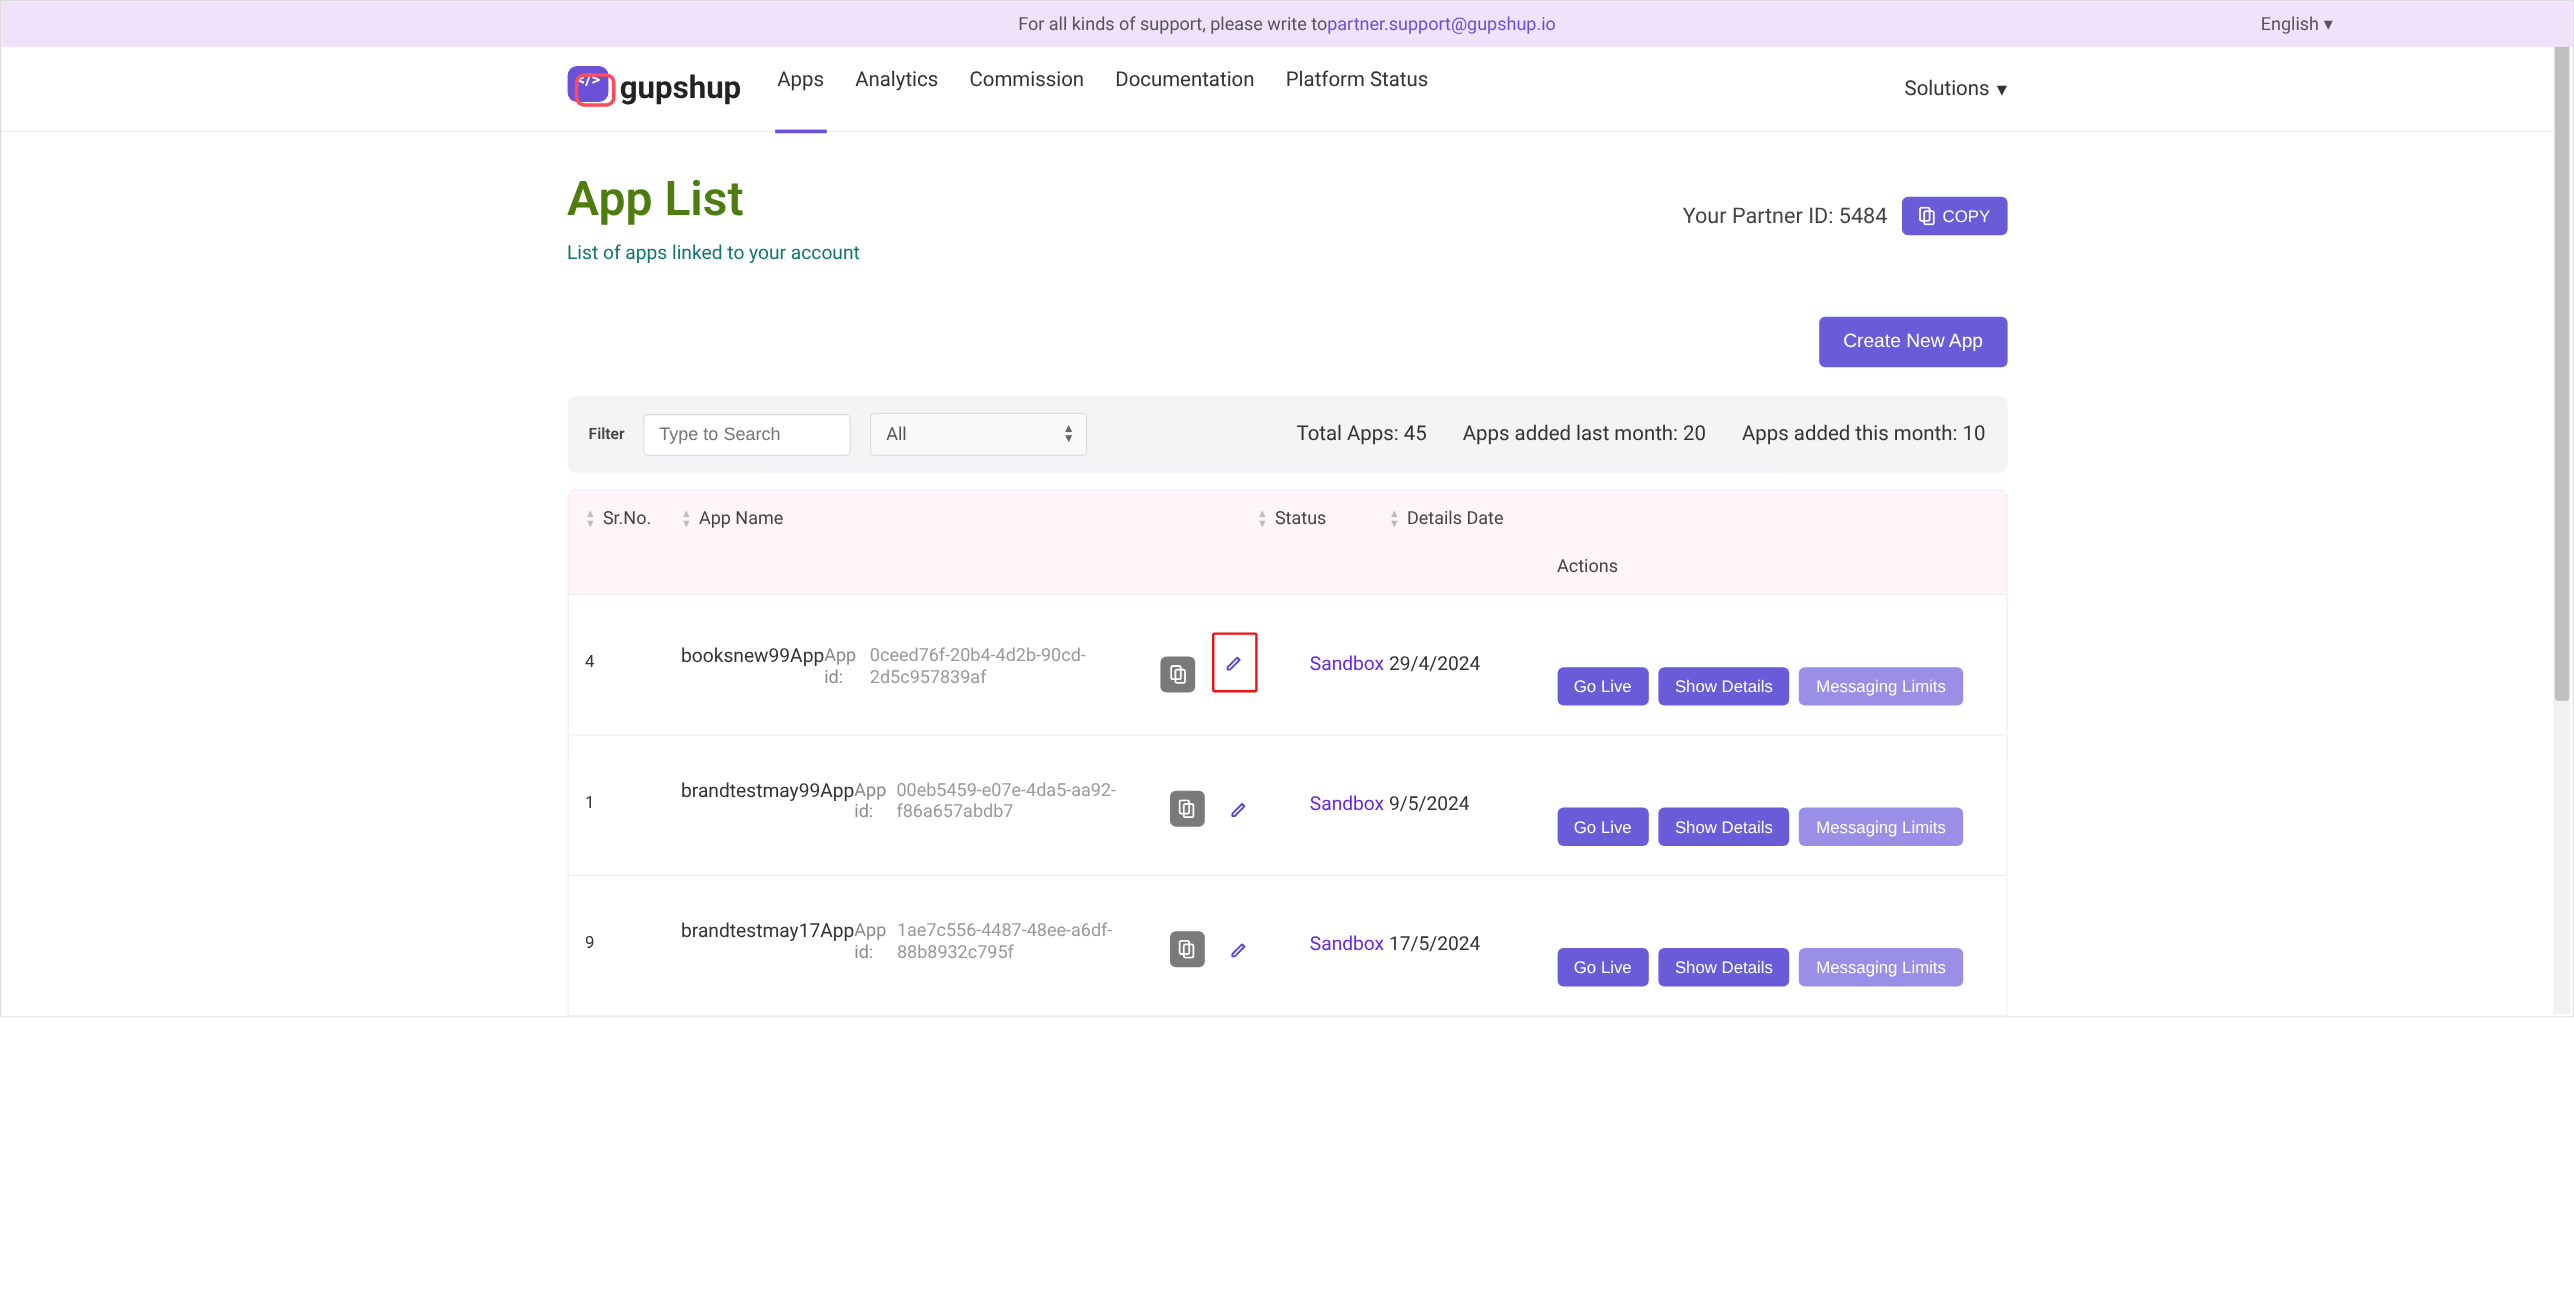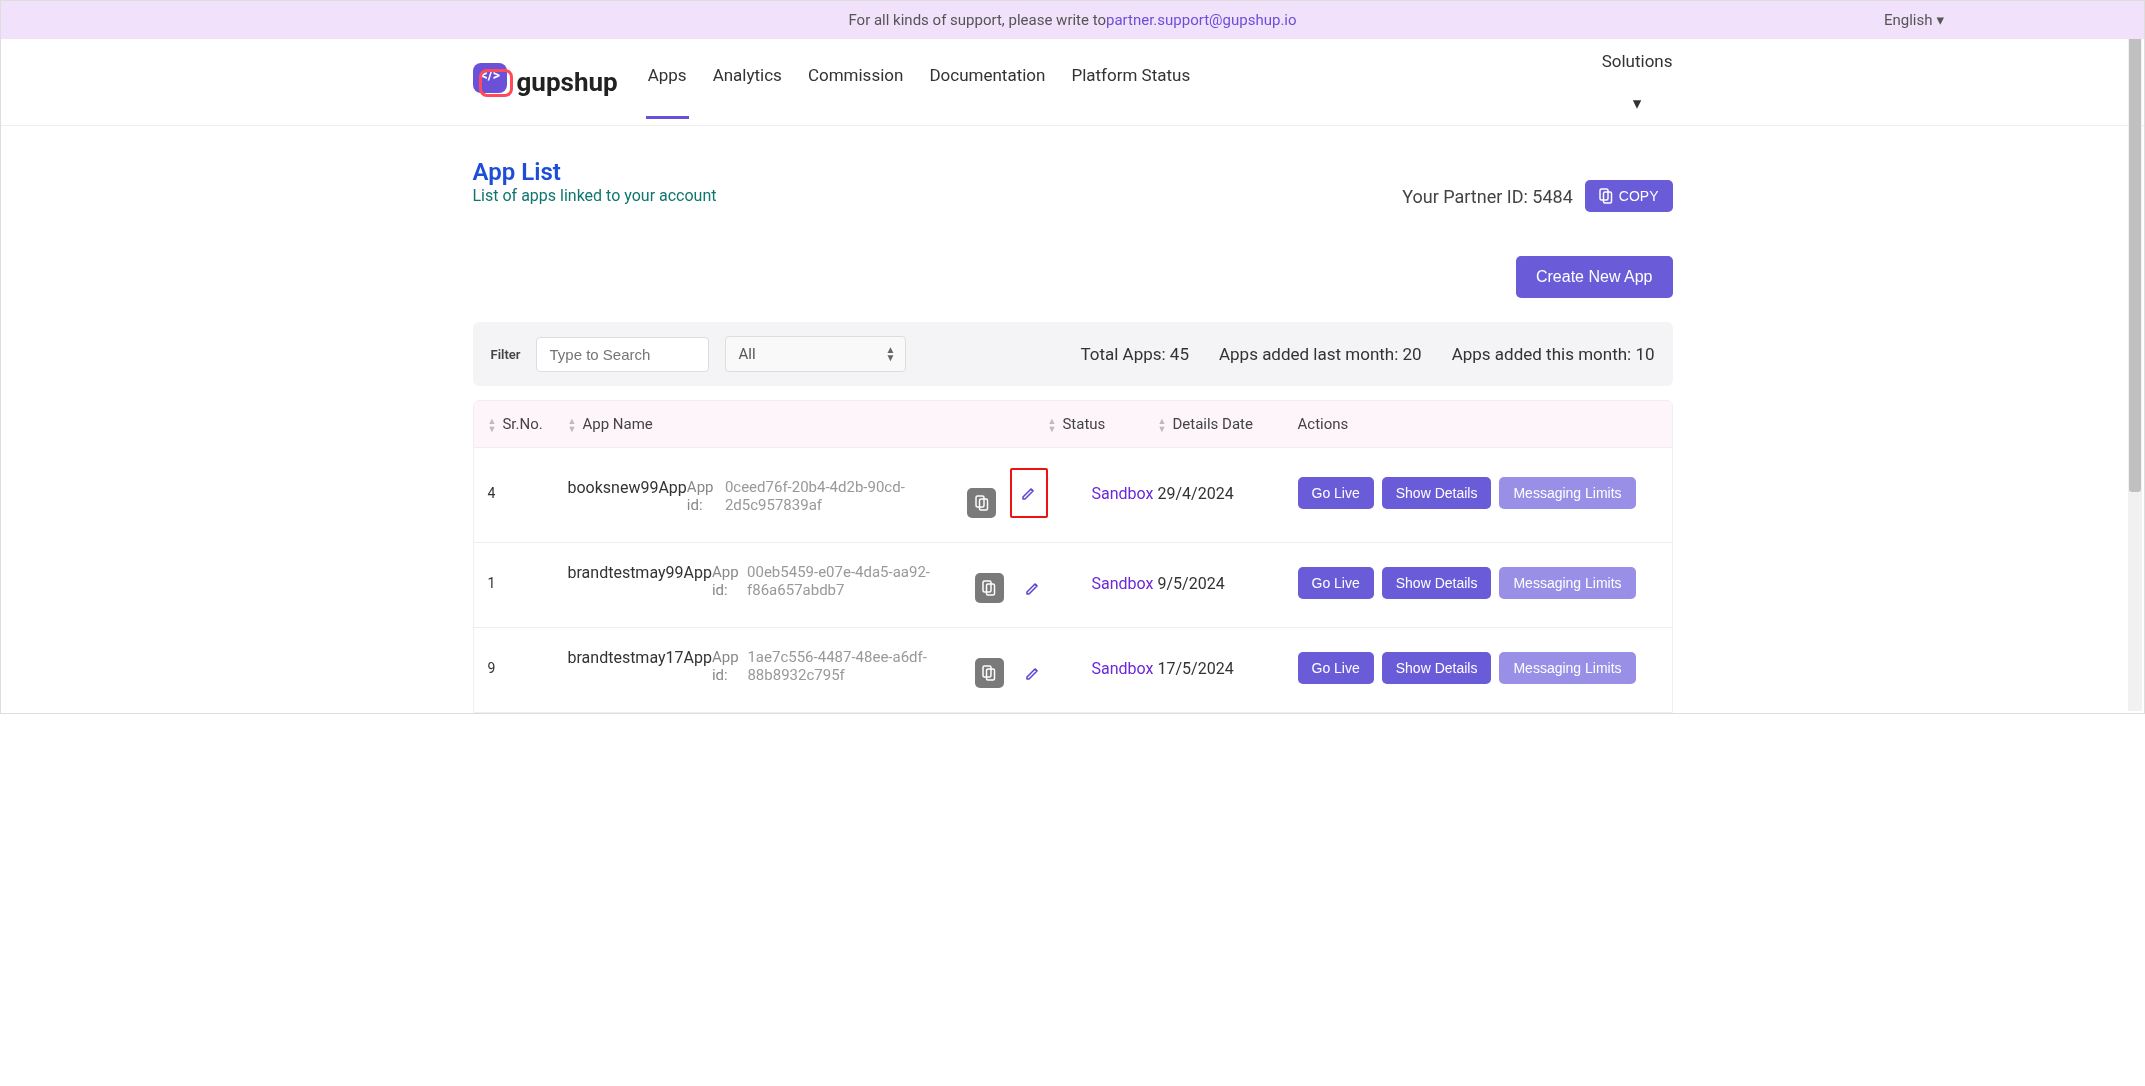--- a/index.html
+++ b/index.html
@@ -119,40 +119,39 @@
   .nav-tab.active::after {
     content: "";
     position: absolute;
     left: 0; right: 0; bottom: -14px;
     height: 3px;
     background: #6a51d8;
   }
   .nav-solutions {
     margin-left: auto;
     font-size: 17px;
-    display: flex; gap: 22px; align-items: center;
+    display: flex; gap: 6px; align-items: center;
     cursor: pointer;
-    flex-direction: column;
   }
 
   .content {
     width: 1200px;
     margin: 0 auto;
     padding-top: 32px;
   }
   .header-row {
     display: flex;
     justify-content: space-between;
     align-items: flex-start;
   }
   .page-title {
-    font-size: 24px;
+    font-size: 40px;
     font-weight: 600;
-    color: #1d4ed8;
-    margin-bottom: 0;
+    color: #4d7c0f;
+    margin-bottom: 12px;
   }
   .page-sub {
     color: #0f766e;
     font-size: 16px;
   }
   .partner-block {
     display: flex;
     align-items: center;
     gap: 12px;
     margin-top: 22px;
@@ -235,21 +234,21 @@
     background: #fdf5f9;
     display: flex;
     padding: 14px 14px;
     font-size: 15px;
     color: #444;
   }
   .col-sr { width: 80px; }
   .col-name { width: 480px; }
   .col-status { width: 110px; }
   .col-date { width: 140px; }
-  .col-actions { flex: 1; }
+  .col-actions { flex: 1; margin-top: 40px; }
   .sort-caret {
     color: #bbb;
     font-size: 9px;
     display: inline-block;
     line-height: 8px;
     margin-right: 6px;
     vertical-align: middle;
   }
   .trow {
     display: flex;

